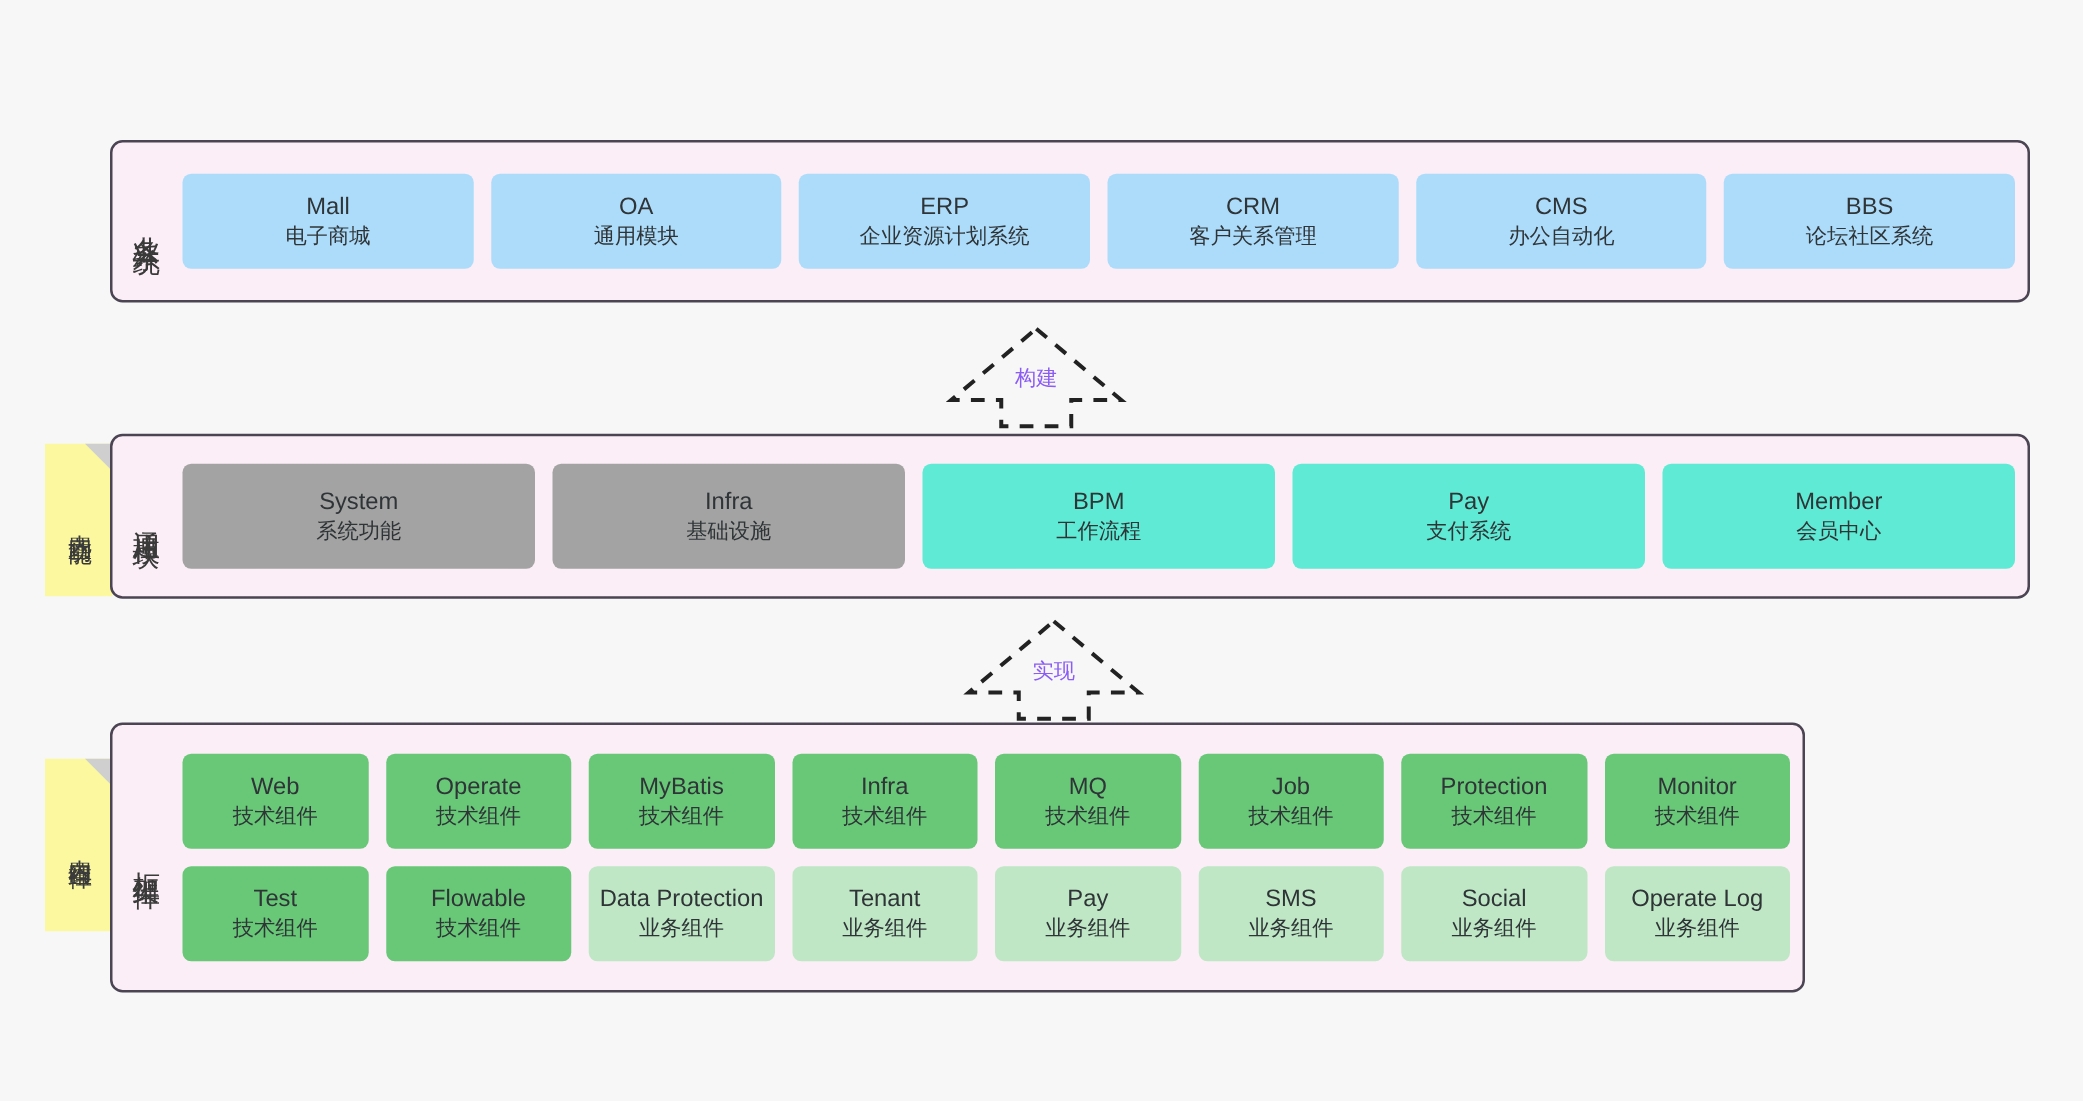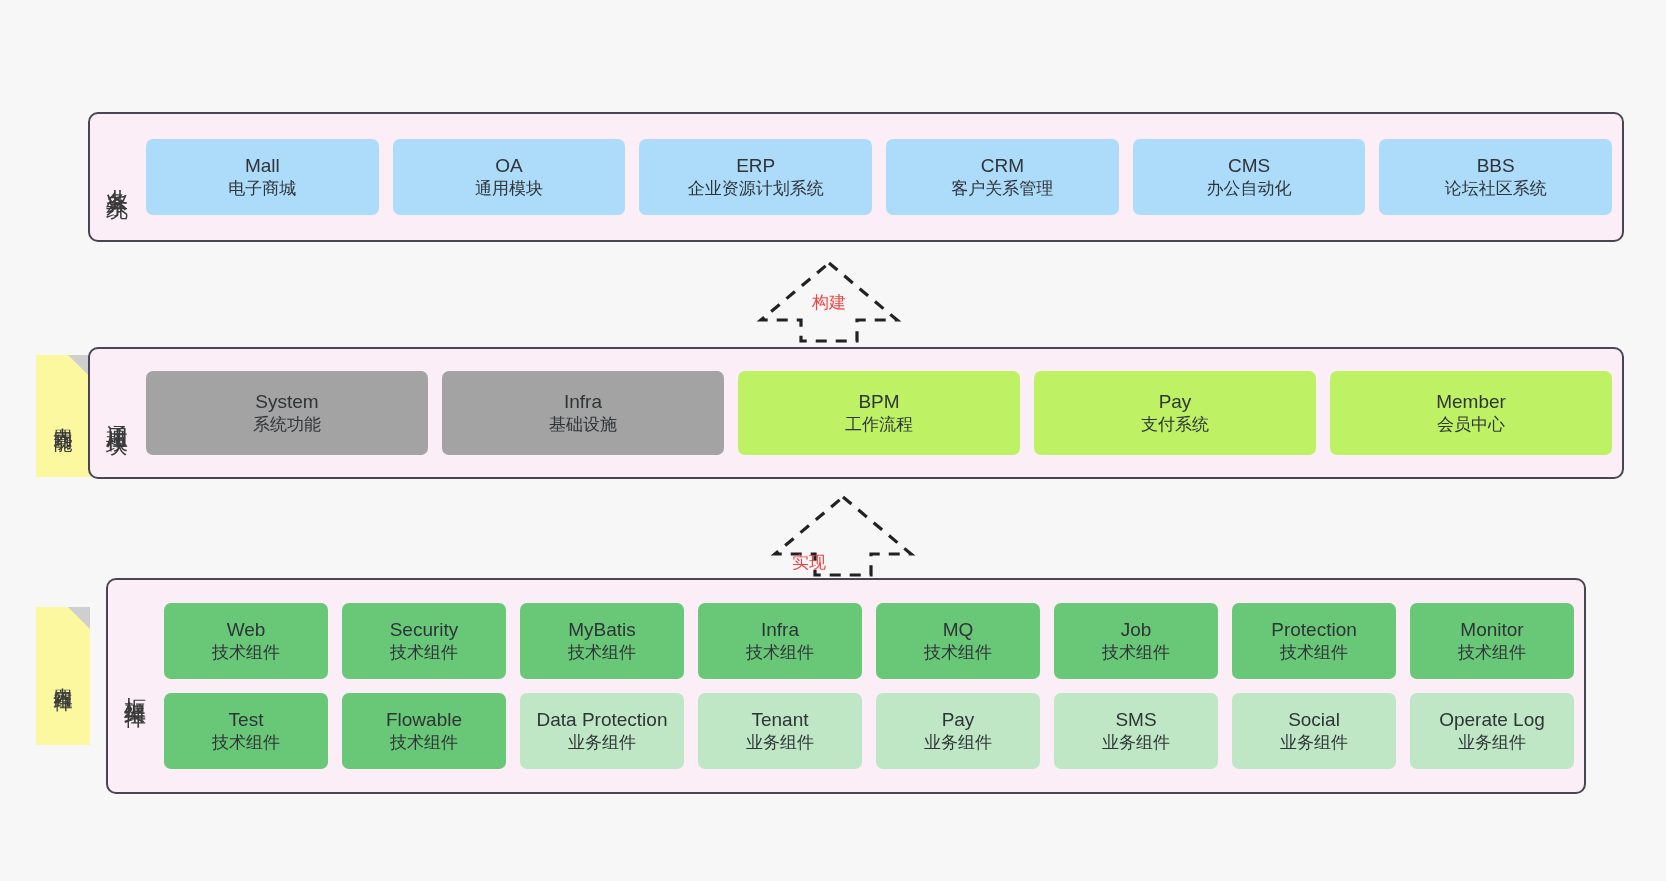--- a/index.html
+++ b/index.html
@@ -90,21 +90,21 @@
   .node .t1 { font-size: 19px; color: #2f3437; }
   .node .t2 { font-size: 17px; color: #2f3437; }
 
   .biz-band .node { height: 76px; }
   .mod-band .node { height: 84px; }
   .fw-band .node { height: 76px; }
 
   
   .c-blue        { background: #addcfb; }
   .c-red         { background: #a3a3a3; }
-  .c-pink        { background: #bef264; }
+  .c-pink        { background: #5eead4; }
   .c-green       { background: #68c878; }
   .c-greenlight  { background: #bfe7c5; }
 
   
   .sticky {
     position: absolute;
     background: #fbf8a0;
     display: flex;
     align-items: center;
     justify-content: center;
@@ -129,21 +129,21 @@
     border-left: 22px solid transparent;
   }
 
   
   .arrow-wrap {
     position: absolute;
   }
   .arrow-label {
     position: absolute;
     font-size: 17px;
-    color: #ef4444;
+    color: #8b5cf6;
     background: transparent;
     white-space: nowrap;
     user-select: none;
   }
 </style>
 </head>
 <body>
 
 <div class="canvas">
 
@@ -221,39 +221,39 @@
 
       </div>
     </div>
   </div>
 
   <div class="arrow-wrap" style="left:770px; top:492px; width:146px; height:86px;">
     <svg width="146" height="86" viewBox="0 0 146 86">
       <path d="M 73 5 L 141 62 L 101 62 L 101 83 L 45 83 L 45 62 L 5 62 Z" fill="none" stroke="#222222" stroke-width="3.2" stroke-dasharray="11 9" stroke-linejoin="miter"></path>
     </svg>
   </div>
-  <div class="arrow-label" style="left:792px; top:525px;margin-top:26px;">实现</div>
+  <div class="arrow-label" style="left:826px; top:525px;">实现</div>
 
   <div class="sticky" style="left:36px; top:607px; width:54px; height:138px;">
     <span class="fold"></span>
     <span class="sticky-text">内置组件</span>
   </div>
 
-  <div class="band fw-band" style="left:106px; top:578px; width:1480px; height:216px;">
+  <div class="band fw-band" style="left:88px; top:578px; width:1356px; height:216px;">
     <div class="band-title">框架组件</div>
     <div class="band-body">
       <div class="band-rows">
 
         <div class="band-row">
           <div class="node c-green">
             <span class="t1">Web</span>
             <span class="t2">技术组件</span>
           </div>
           <div class="node c-green">
-            <span class="t1">Security</span>
+            <span class="t1">Operate</span>
             <span class="t2">技术组件</span>
           </div>
           <div class="node c-green">
             <span class="t1">MyBatis</span>
             <span class="t2">技术组件</span>
           </div>
           <div class="node c-green">
             <span class="t1">Infra</span>
             <span class="t2">技术组件</span>
           </div>

